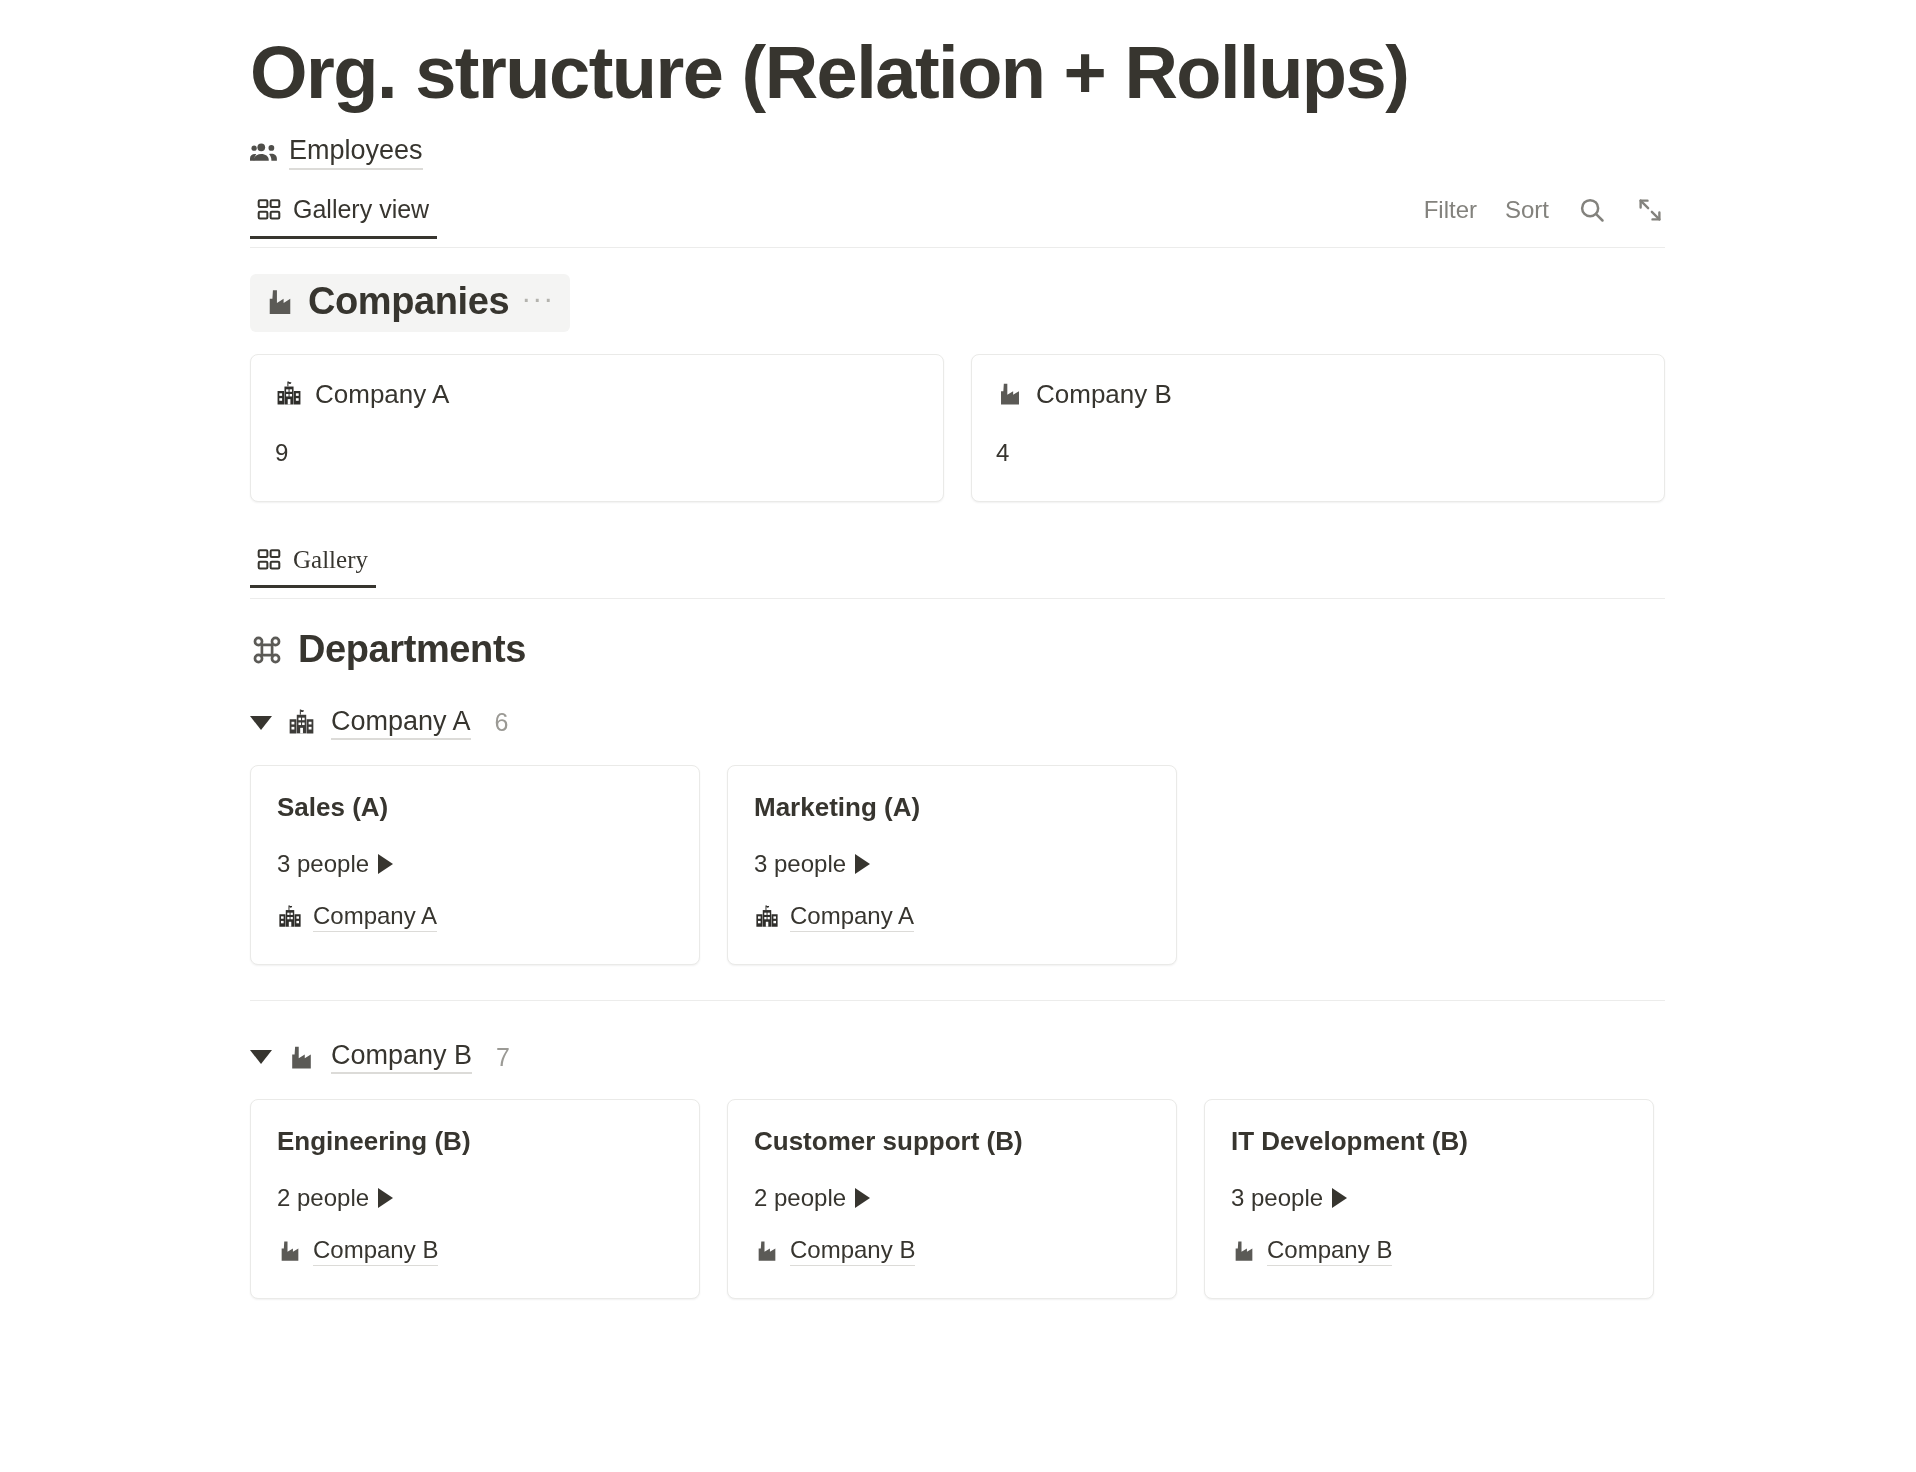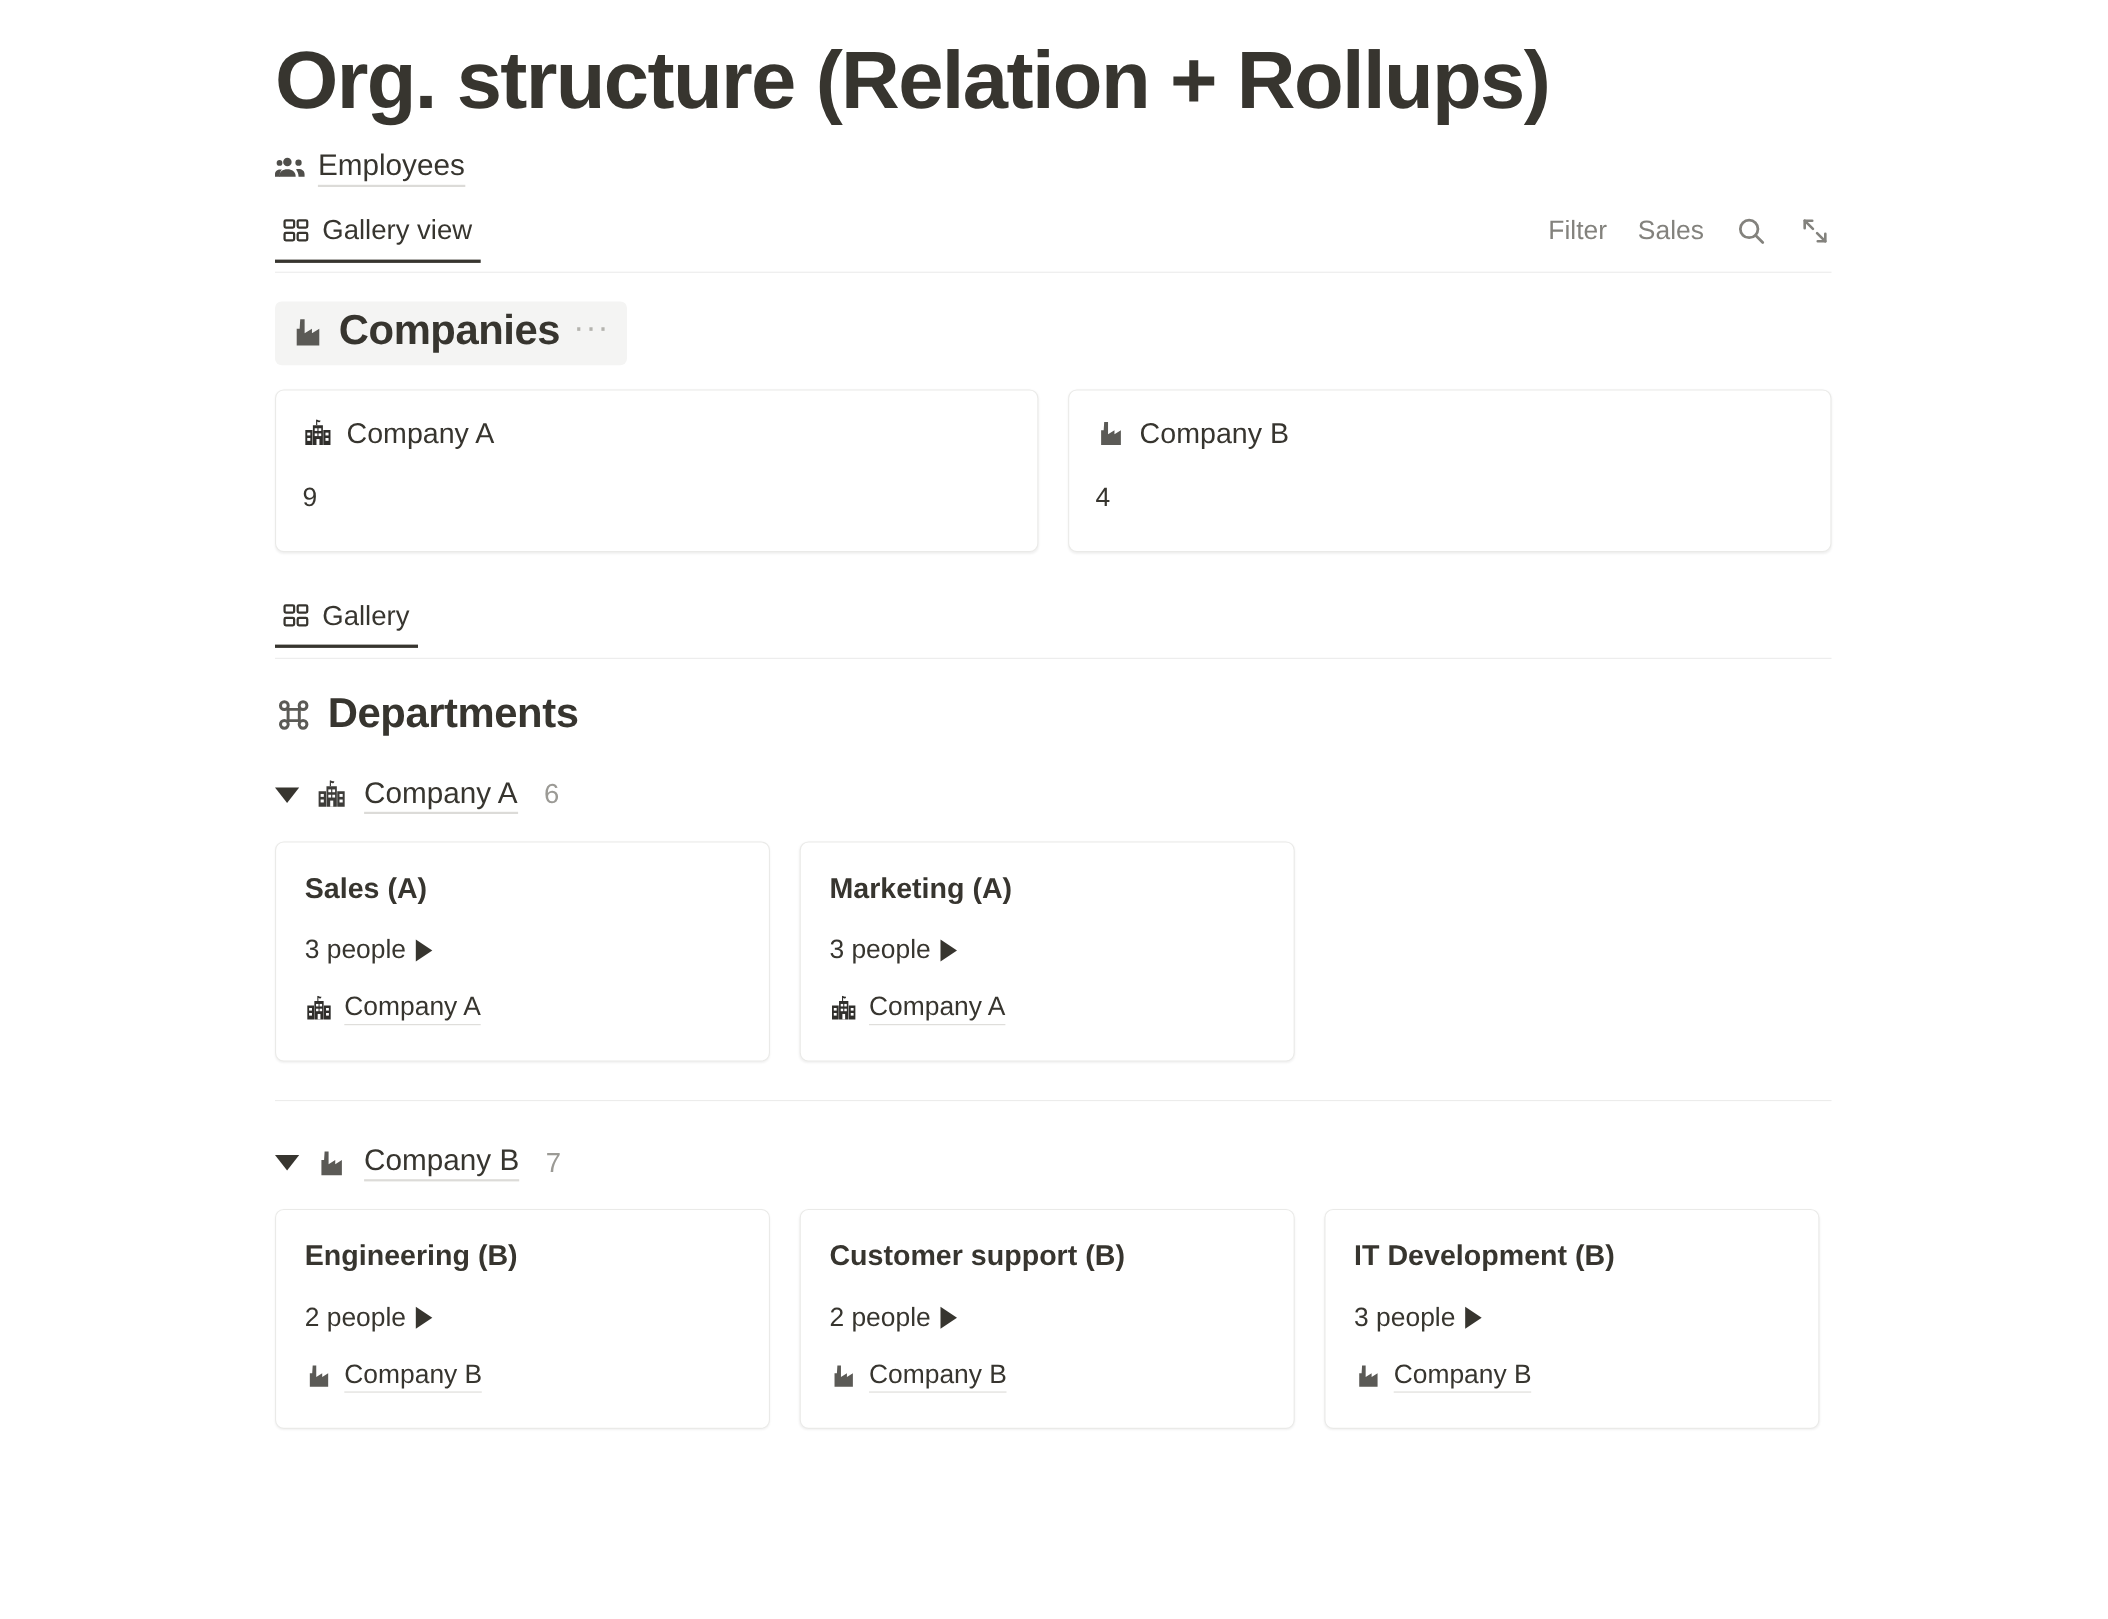--- a/index.html
+++ b/index.html
@@ -292,21 +292,21 @@
               <rect x="13.5" y="3" width="8" height="6.2" rx="1.1"></rect>
               <rect x="2.5" y="13.6" width="8" height="6.2" rx="1.1"></rect>
               <rect x="13.5" y="13.6" width="8" height="6.2" rx="1.1"></rect>
             </svg>
           </span>
           <span>Gallery view</span>
         </div>
       </div>
       <div class="toolbar-right">
         <span class="tb-text">Filter</span>
-        <span class="tb-text">Sales</span>
+        <span class="tb-text">Sort</span>
         <span class="icon">
           <svg class="gicon" width="30" height="30" viewBox="0 0 24 24" fill="none" stroke="#83827d" stroke-width="2" stroke-linecap="round">
             <circle cx="10.5" cy="10.5" r="6.4"></circle>
             <line x1="15.3" y1="15.3" x2="20.4" y2="20.4"></line>
           </svg>
         </span>
         <span class="icon">
           <svg class="gicon" width="30" height="30" viewBox="0 0 24 24" fill="none" stroke="#83827d" stroke-width="1.9" stroke-linecap="round" stroke-linejoin="round">
             <line x1="10.5" y1="10.5" x2="4.5" y2="4.5"></line>
             <polyline points="4.5,10 4.5,4.5 10,4.5"></polyline>
@@ -362,21 +362,21 @@
             </svg>
           </span>
           <span>Company B</span>
         </div>
         <div class="c-value">4</div>
       </div>
 
     </div>
 
     
-    <div class="viewbar" style="margin-top:44px;">
+    <div class="viewbar" style="margin-top:44px;font-family:Liberation Serif, serif;">
       <div class="tabs">
         <div class="tab active">
           <span class="icon">
             <svg class="gicon" width="26" height="26" viewBox="0 0 24 24" fill="none" stroke="#37352f" stroke-width="1.9">
               <rect x="2.5" y="3" width="8" height="6.2" rx="1.1"></rect>
               <rect x="13.5" y="3" width="8" height="6.2" rx="1.1"></rect>
               <rect x="2.5" y="13.6" width="8" height="6.2" rx="1.1"></rect>
               <rect x="13.5" y="13.6" width="8" height="6.2" rx="1.1"></rect>
             </svg>
           </span>

